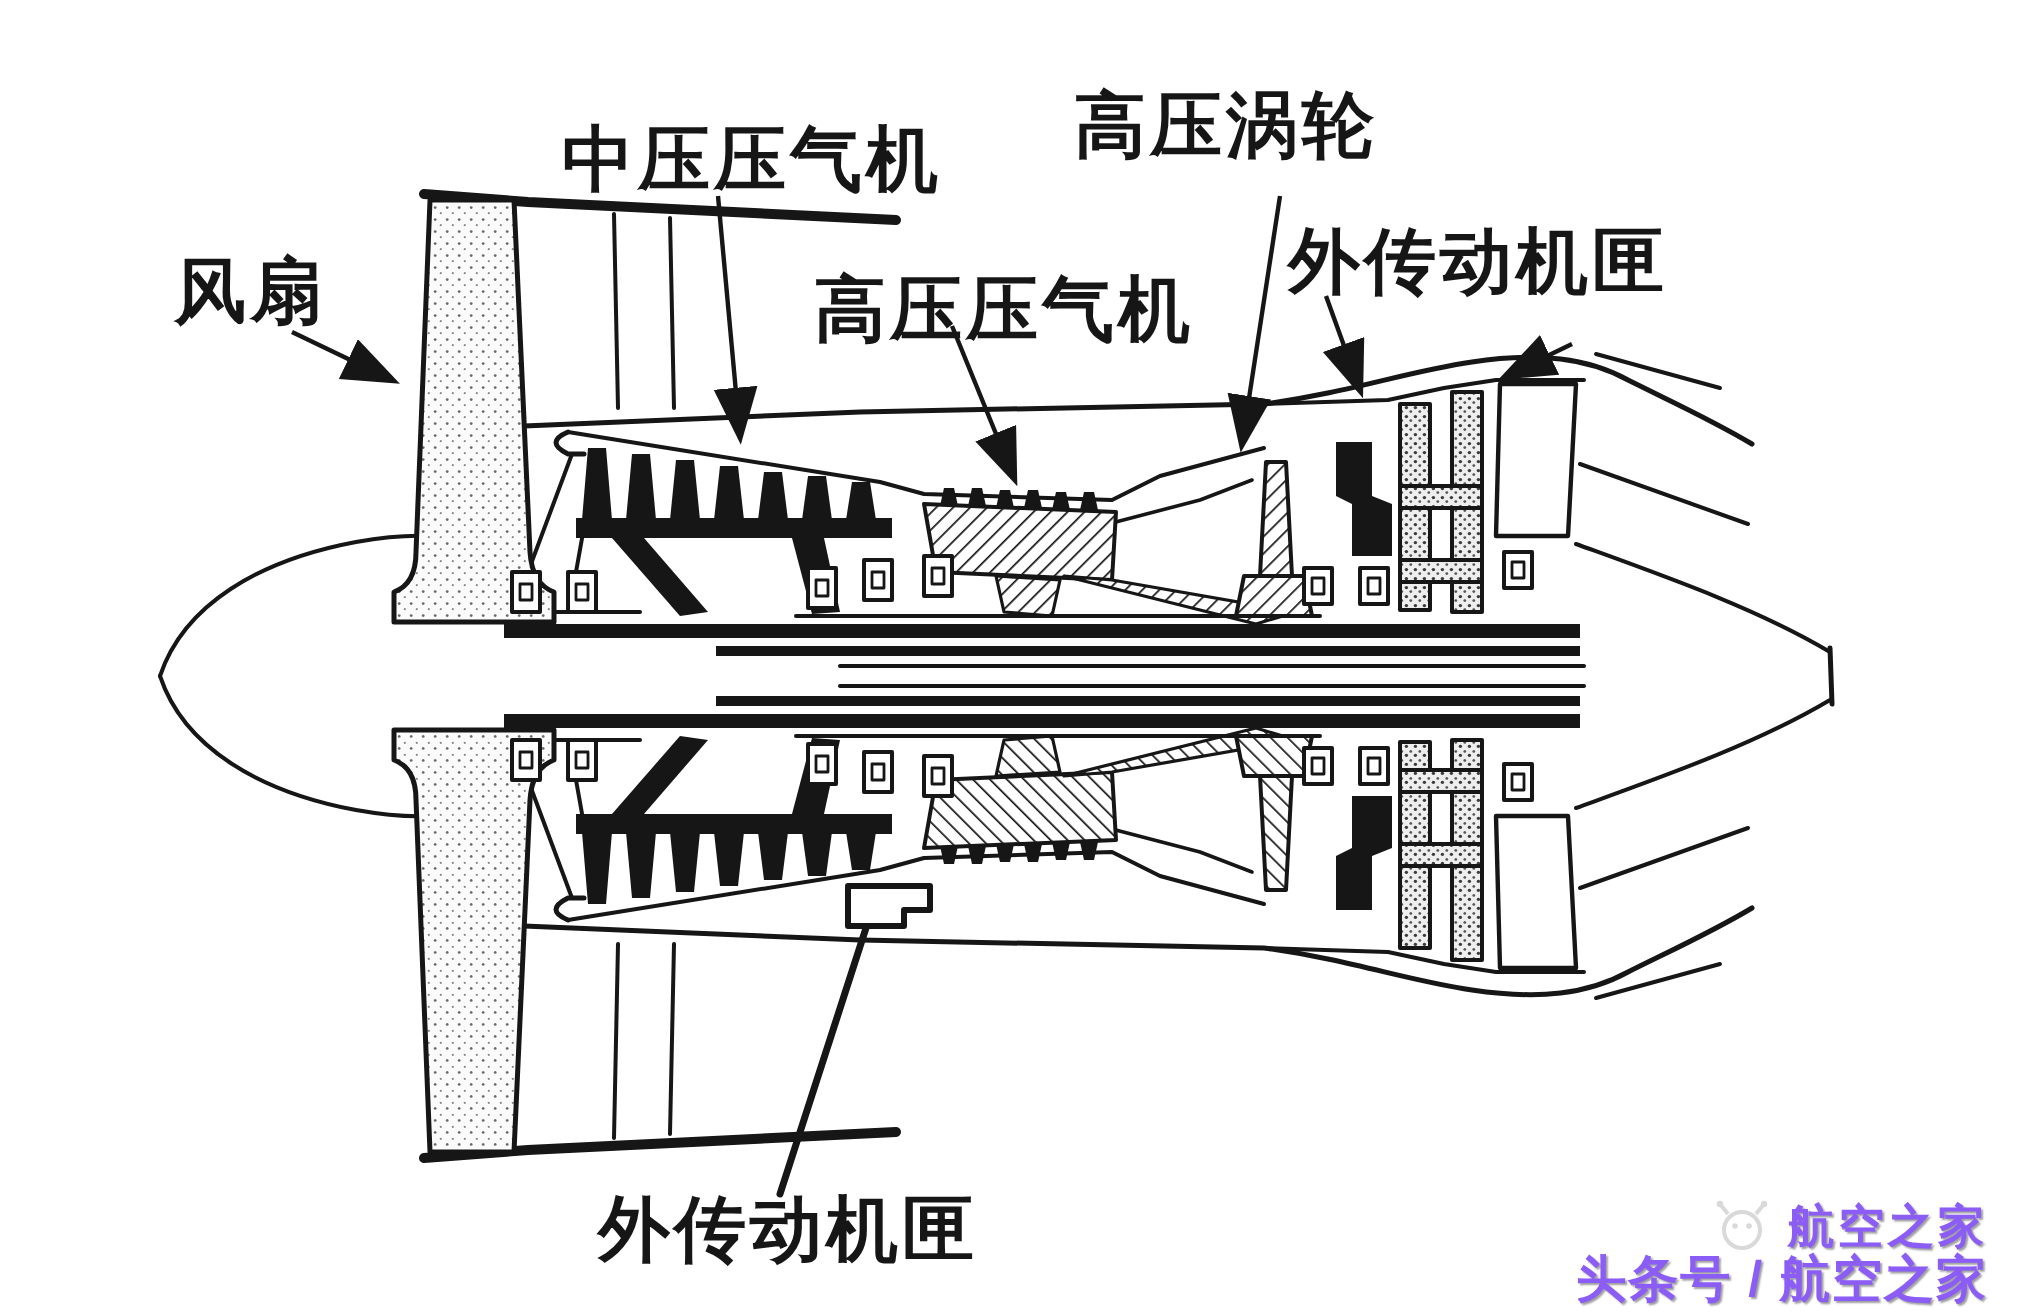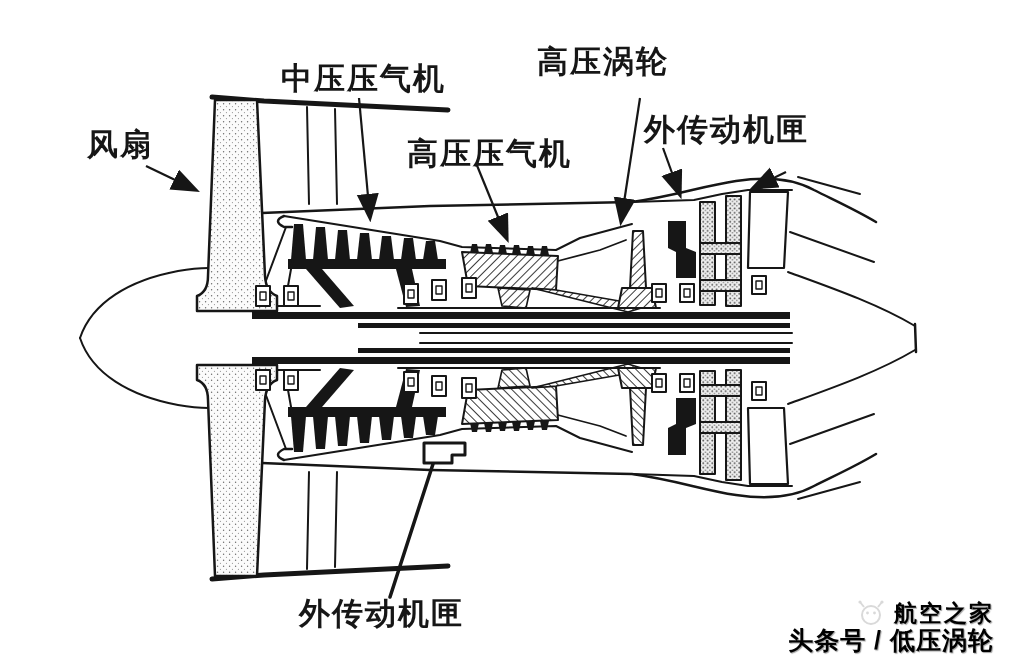--- a/index.html
+++ b/index.html
@@ -2,29 +2,29 @@
 <html><head>
 <meta charset="utf-8">
 <style>
   html,body{margin:0;padding:0;background:#ffffff;}
   #stage{
     position:relative;width:1010px;height:657px;background:#ffffff;overflow:hidden;
     font-family:"DejaVu Serif", serif;
   }
   #drawing{position:absolute;left:0;top:0;}
   .label{
-    position:absolute;font-size:31px;color:#161616;letter-spacing:2px;
+    position:absolute;font-size:36px;color:#161616;letter-spacing:2px;
     white-space:nowrap;font-weight:600;line-height:1.1;
     font-family:"DejaVu Serif", serif;
     text-align:center;
   }
   .wm{
     position:absolute;right:16px;bottom:4px;text-align:right;
     font-family:"Liberation Sans", sans-serif;font-weight:bold;
-    color:#000000;
+    color:#8b5cf6;
     text-shadow:1px 1px 1px #9f9f9f, -1px -1px 1px #ffffff;
     line-height:1.05;
     margin-top:48px;
   }
   .wm .l1{font-size:23px;letter-spacing:2px;display:flex;align-items:center;justify-content:flex-end;gap:6px;}
   .wm .l2{font-size:25px;letter-spacing:1px;}
   .bee{display:inline-block;}
 </style>
 </head>
 <body>
@@ -198,16 +198,16 @@
       <svg class="bee" width="34" height="28" viewBox="0 0 34 28" fill="none" stroke="#d9d9d9" stroke-width="2">
         <circle cx="17" cy="16" r="9"></circle>
         <path d="M10,8 L6,3 M24,8 L28,3"></path>
         <circle cx="6" cy="3" r="1.6" fill="#d9d9d9" stroke="none"></circle>
         <circle cx="28" cy="3" r="1.6" fill="#d9d9d9" stroke="none"></circle>
         <circle cx="13.5" cy="14" r="1.4" fill="#d9d9d9" stroke="none"></circle>
         <circle cx="20.5" cy="14" r="1.4" fill="#d9d9d9" stroke="none"></circle>
       </svg>
       <span>航空之家</span>
     </div>
-    <div class="l2">头条号 / 低压涡轮</div>
+    <div class="l2">头条号 / 航空之家</div>
   </div>
 
 </div>
 
 </body></html>

